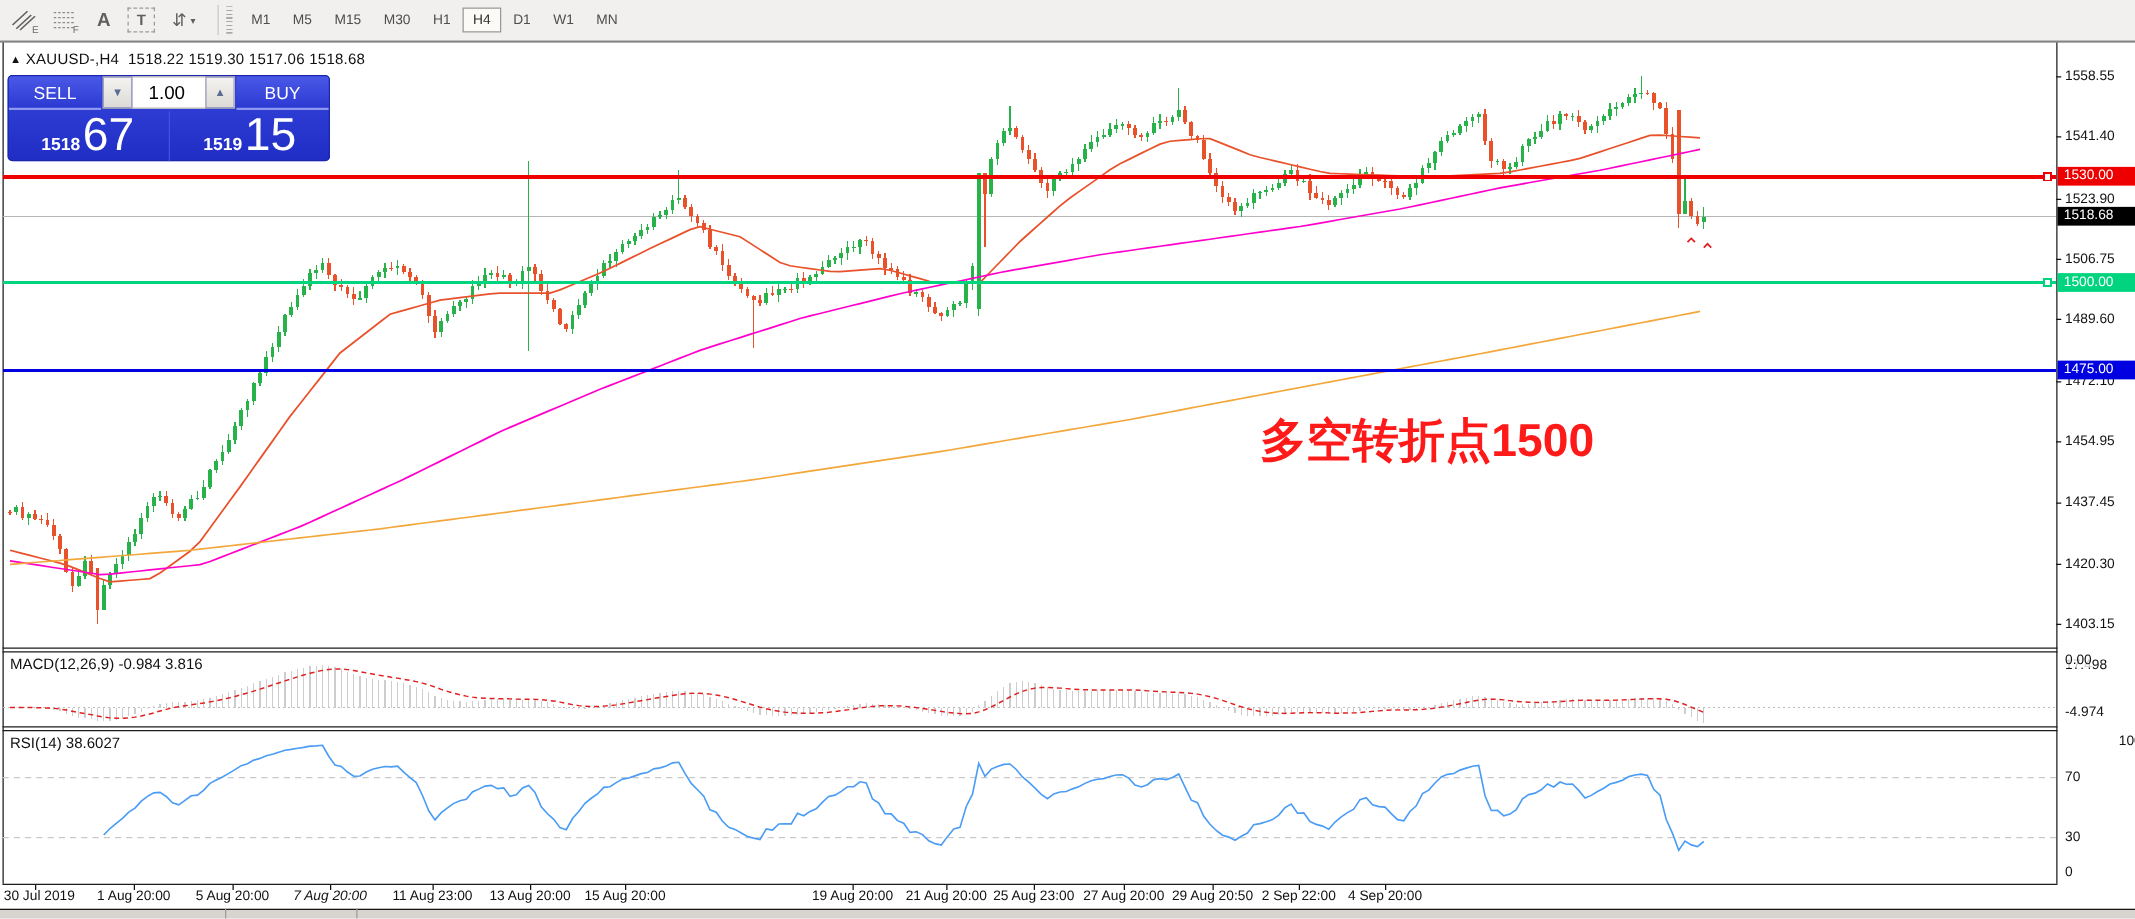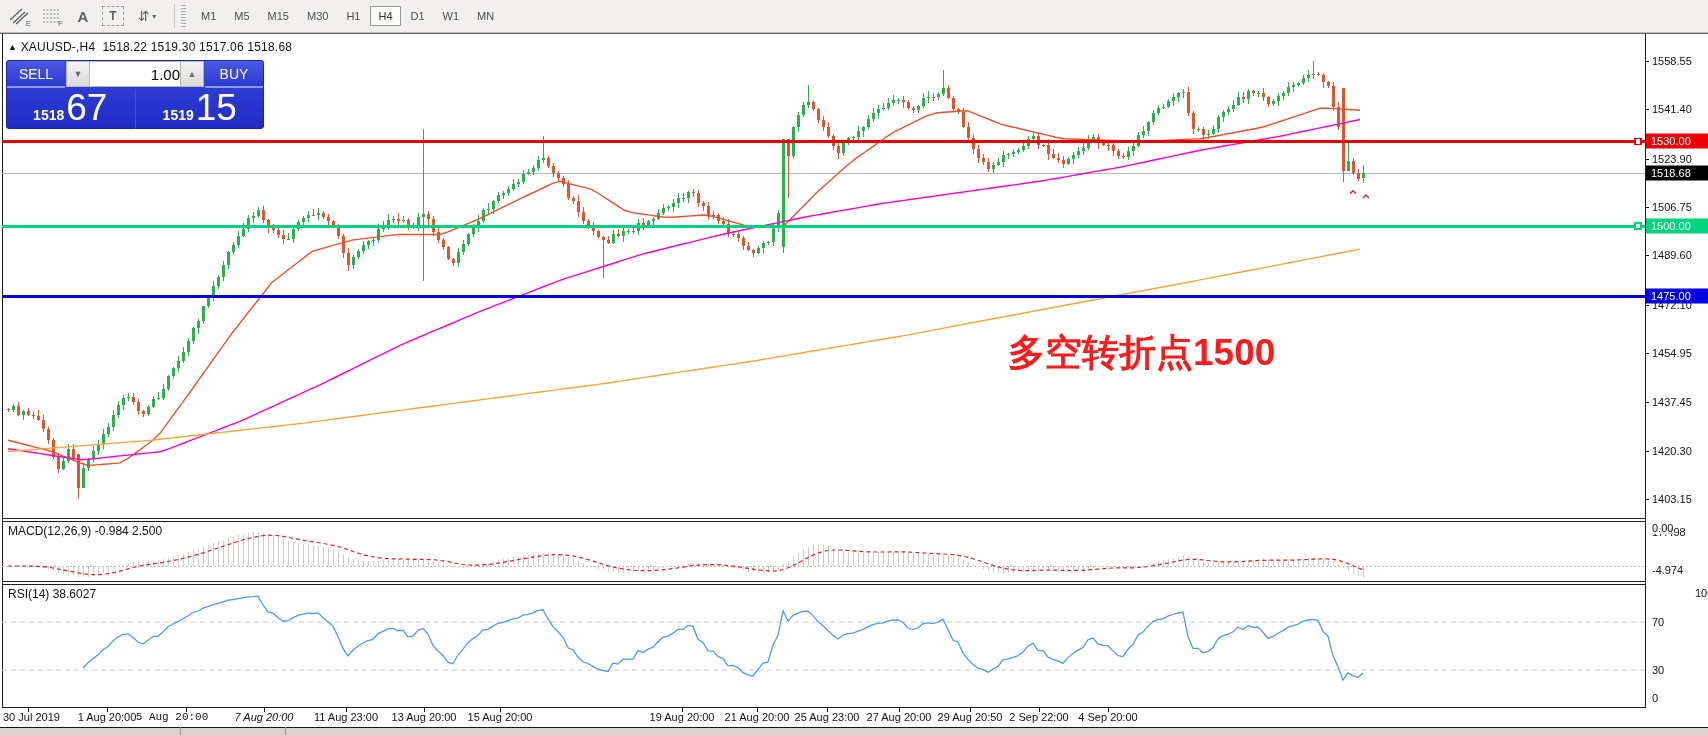--- a/index.html
+++ b/index.html
@@ -32,28 +32,28 @@
   .px-badge{position:absolute;left:1646px;width:60px;height:15px;transform:translateY(-50%);
             color:#fff;font-size:11px;line-height:15px;padding-left:5px;}
   .ind-scale{position:absolute;left:1652px;transform:translateY(-50%);font-size:11px;color:#111;background:rgba(255,255,255,.75);}
   .t-label{position:absolute;top:711px;transform:translateX(-50%);font-size:11px;color:#111;white-space:nowrap;}
   .t-label.first{transform:none;}
   .t-tick{position:absolute;top:708px;width:1px;height:4px;background:#111;}
   
   .trade-panel{position:absolute;left:6px;top:60px;width:258px;height:69px;border-radius:4px;
                background:linear-gradient(#3746dd,#1f2dc4);box-shadow:0 0 0 1px #1b27a8 inset;color:#fff;}
   .tp-row{position:absolute;left:0;top:0;width:100%;height:29px;display:flex;align-items:stretch;}
-  .tp-btn{width:58px;margin:1px;background:linear-gradient(#4b59e8,#2c3ad2);display:flex;align-items:center;
+  .tp-btn{width:74px;margin:1px;background:linear-gradient(#4b59e8,#2c3ad2);display:flex;align-items:center;
           justify-content:center;font-size:14px;color:#fff;cursor:pointer;border-bottom:2px solid #8e97f0;border-radius:3px 0 0 0;}
   .tp-btn.buy{border-radius:0 3px 0 0;}
   .tp-spin{flex:1;display:flex;margin-top:1px;height:26px;}
   .tp-arrow{width:22px;background:linear-gradient(#f4f3f1,#dcdad6);border:1px solid #b7b5b1;color:#5b6c93;
             font-size:9px;display:flex;align-items:center;justify-content:center;cursor:pointer;}
   .tp-field{flex:1;background:#fff;color:#000;font-size:15px;display:flex;align-items:center;justify-content:flex-end;
-            padding-right:0;border-top:1px solid #b7b5b1;border-bottom:1px solid #b7b5b1;}
+            padding-right:16px;border-top:1px solid #b7b5b1;border-bottom:1px solid #b7b5b1;}
   .tp-prices{position:absolute;left:0;top:29px;width:100%;height:40px;display:flex;}
   .tp-half{flex:1;display:flex;align-items:flex-end;justify-content:center;padding-bottom:3px;cursor:pointer;}
   .tp-half.bid{border-right:1px solid #4450e0;}
   .tp-small{font-size:14px;font-weight:700;margin-right:2px;line-height:1;padding-bottom:4px;}
   .tp-big{font-size:37px;font-weight:400;line-height:1;}
   
   .bottom-strip{position:absolute;left:0;top:727px;width:1708px;height:8px;background:#d8d5d0;border-top:1px solid #161616;}
   .bs-sep{position:absolute;top:727px;width:1px;height:8px;background:#9d9a95;}
 </style>
 </head>
@@ -976,21 +976,21 @@
       <div class="tp-half">
         <span class="tp-small">1519</span>
         <span class="tp-big">15</span>
       </div>
     </div>
   </div>
 
   <div class="annotation" style="color: rgb(255, 26, 26);">多空转折点1500</div>
 
   <div class="ind-label" style="top:524px;">
-    <span>MACD(12,26,9)</span> <span>-0.984 2.500</span>
+    <span>MACD(12,26,9)</span> <span>-0.984 3.816</span>
   </div>
   <div class="ind-label" style="top:587px;">
     <span>RSI(14)</span> <span>38.6027</span>
   </div>
 
   <div id="price-axis">
       <div class="px-tick" style="top: 61px;"></div>
       <div class="px-label" style="top: 61px;">1558.55</div>
       <div class="px-tick" style="top: 109.337px;"></div>
       <div class="px-label" style="top: 109.337px;">1541.40</div>
@@ -1023,21 +1023,21 @@
       <div class="ind-scale" style="top: 622px;">70</div>
       <div class="ind-scale" style="top: 670px;">30</div>
       <div class="ind-scale" style="top: 698px;">0</div>
     </div>
   <div id="time-axis">
       <div class="t-tick" style="left: 28px;"></div>
       <div class="t-label first" style="left: 3px;">30 Jul 2019</div>
       <div class="t-tick" style="left: 107px;"></div>
       <div class="t-label" style="left: 107px;">1 Aug 20:00</div>
       <div class="t-tick" style="left: 186px;"></div>
-      <div class="t-label" style="left: 172px; font-family: Liberation Mono, monospace;">5 Aug 20:00</div>
+      <div class="t-label" style="left: 186px;">5 Aug 20:00</div>
       <div class="t-tick" style="left: 264px;"></div>
       <div class="t-label" style="left: 264px; font-style: italic;">7 Aug 20:00</div>
       <div class="t-tick" style="left: 346px;"></div>
       <div class="t-label" style="left: 346px;">11 Aug 23:00</div>
       <div class="t-tick" style="left: 424px;"></div>
       <div class="t-label" style="left: 424px;">13 Aug 20:00</div>
       <div class="t-tick" style="left: 500px;"></div>
       <div class="t-label" style="left: 500px;">15 Aug 20:00</div>
       <div class="t-tick" style="left: 682px;"></div>
       <div class="t-label" style="left: 682px;">19 Aug 20:00</div>

